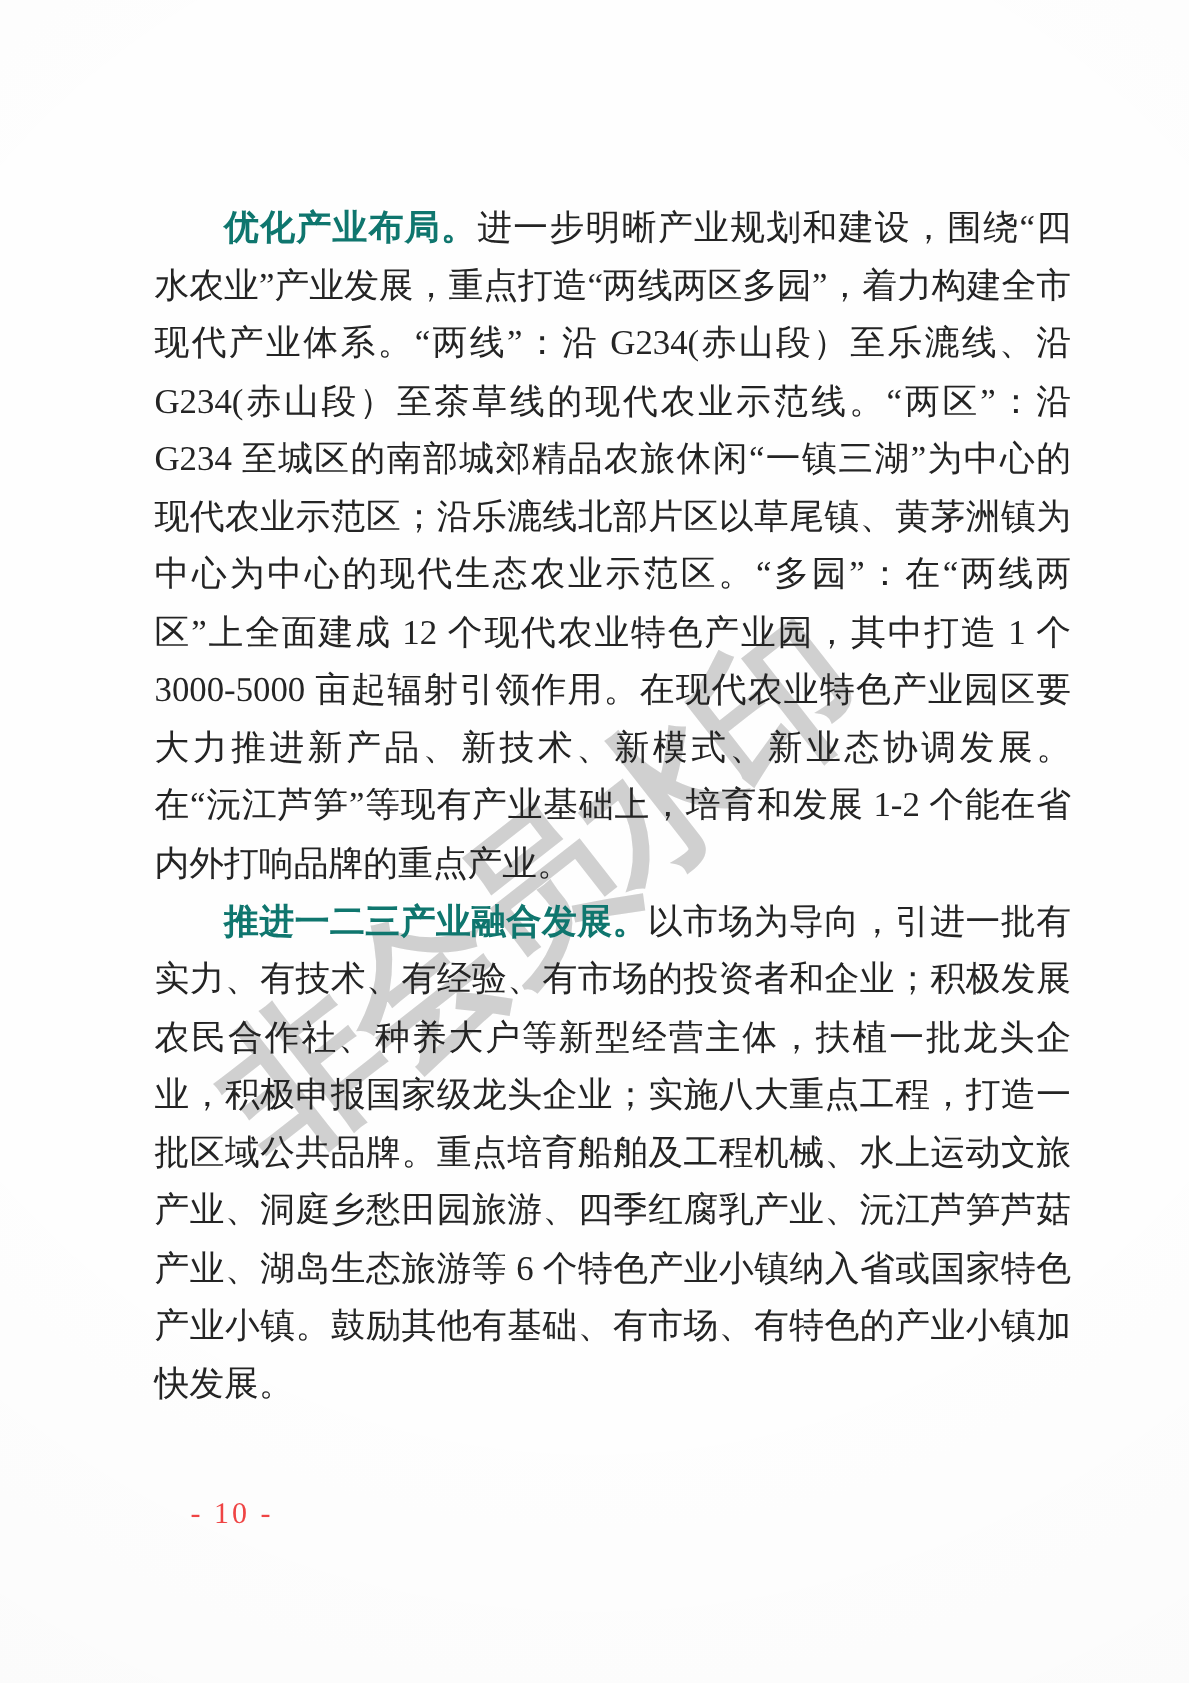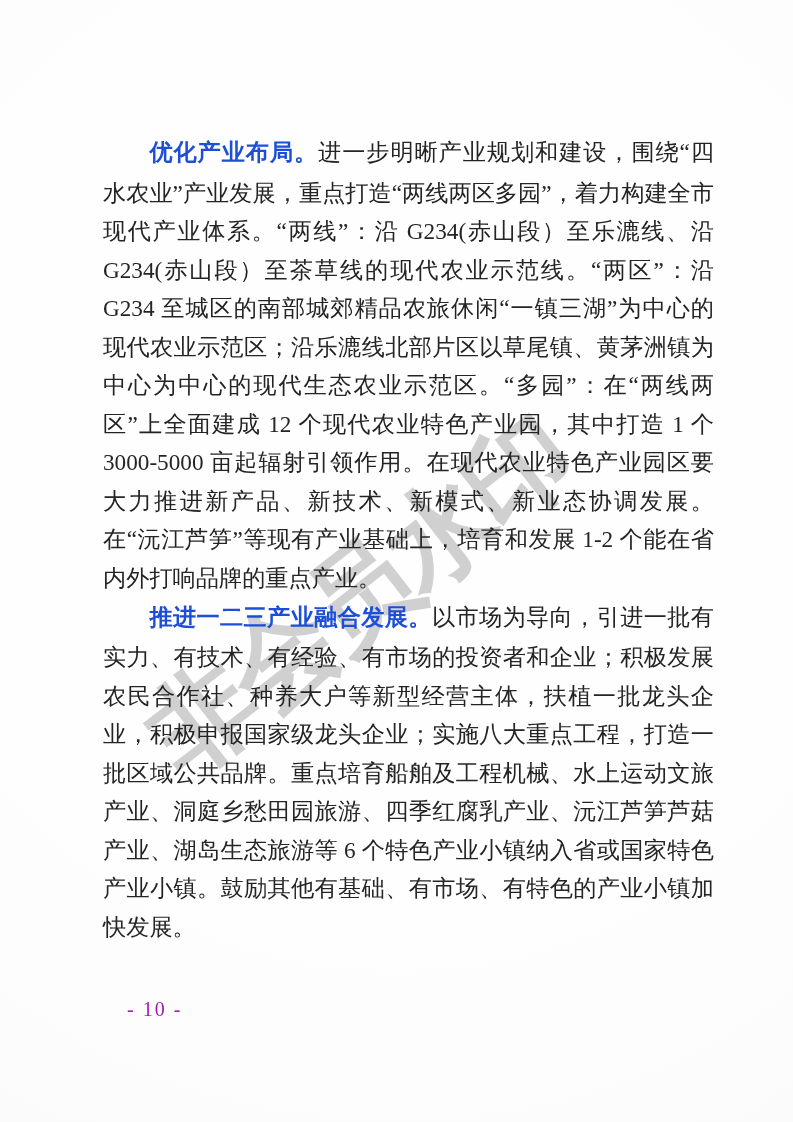--- a/index.html
+++ b/index.html
@@ -52,31 +52,30 @@
     line-height: 38.55px;
     color: #242424;
     text-align: justify;
   }
   .content p {
     margin: 0;
     text-indent: 2em;
   }
   .lead {
     font-weight: bold;
-    color: #1d4ed8;
-    font-family: Liberation Mono, monospace;
+    color: #0f766e;
   }
   .page-number {
     position: absolute;
     left: 127px;
     top: 998px;
     z-index: 2;
     font-size: 20px;
     letter-spacing: 2px;
-    color: #a21caf;
+    color: #ef4444;
     font-family: "Liberation Serif", "DejaVu Serif", serif;
   }
 </style>
 </head>
 <body>
 
 <div class="page">
 
   <div class="watermark">非会员水印</div>
 

